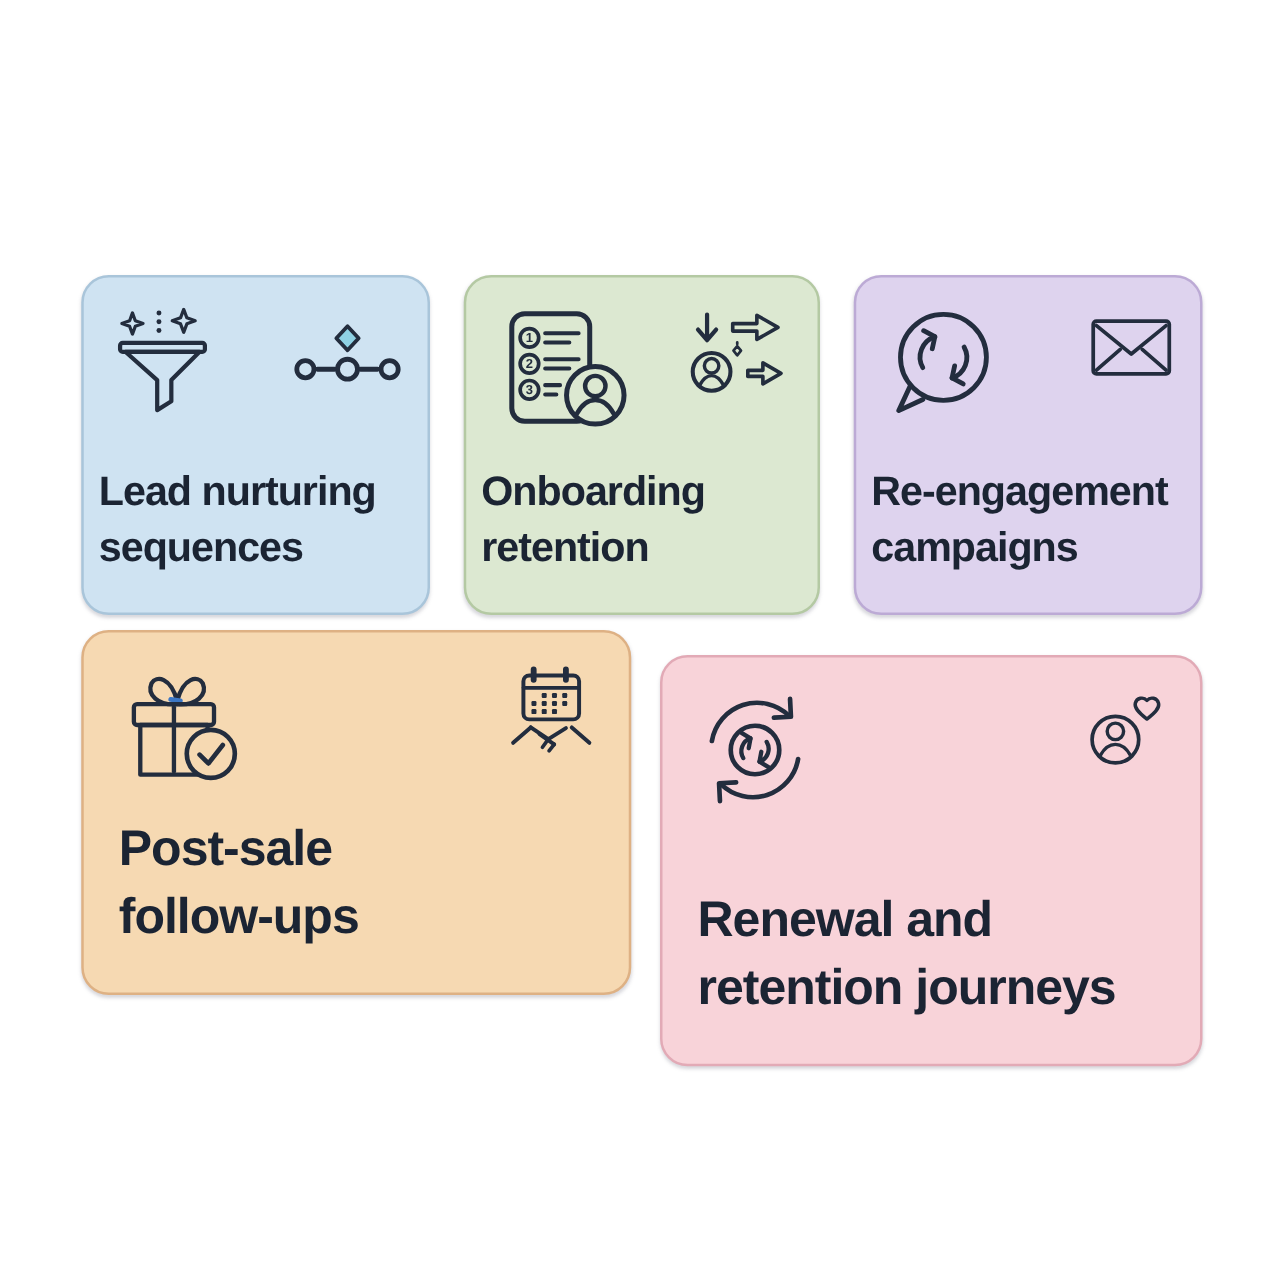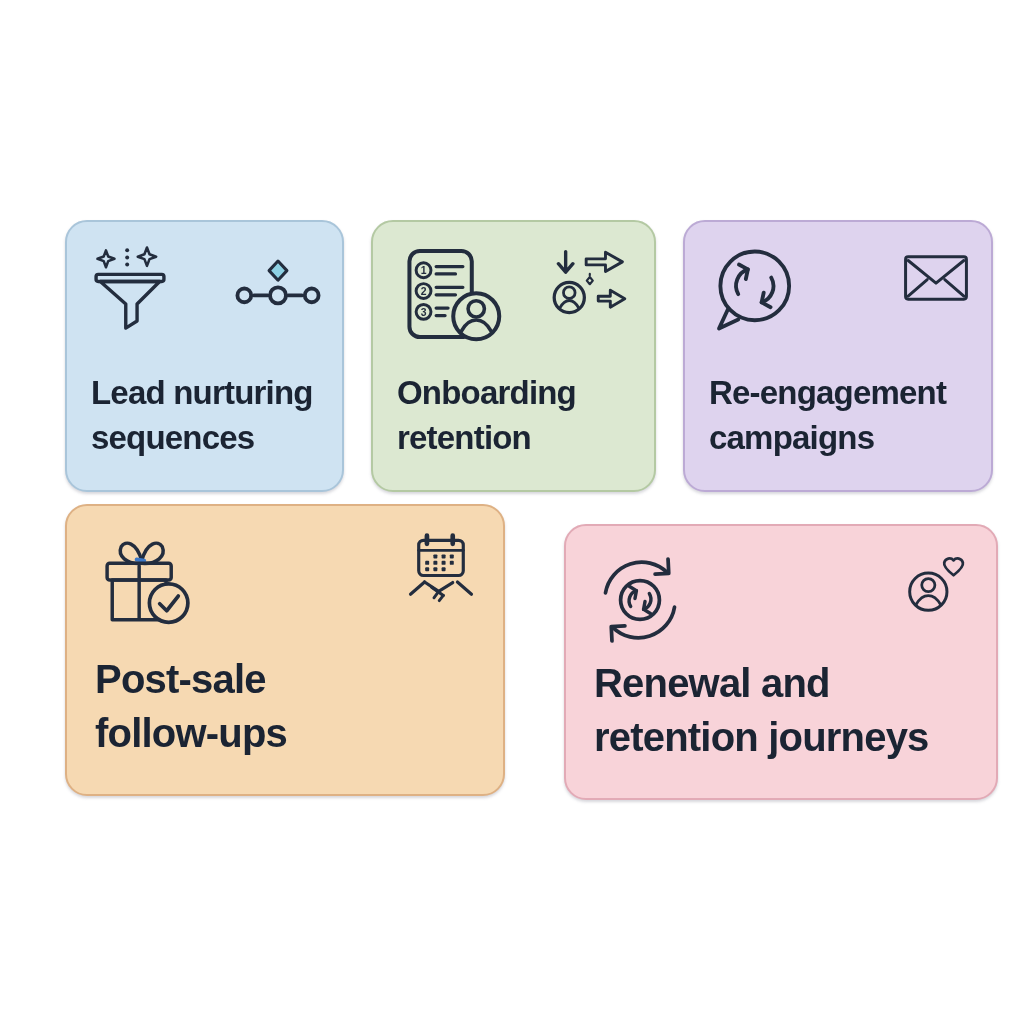--- a/index.html
+++ b/index.html
@@ -34,28 +34,28 @@
     font-family:"Liberation Sans","DejaVu Sans",sans-serif;
     font-weight:bold;
   }
   .title{
     position:absolute;
     color:#1b2433;
     font-weight:700;
     letter-spacing:-0.8px;
     white-space:pre-line;
   }
-  .row-top .title{left:24px;bottom:30px;font-size:33px;line-height:45px;}
+  .row-top .title{left:12px;bottom:30px;font-size:33px;line-height:45px;}
   .row-bottom .title{left:28px;bottom:34px;font-size:40px;line-height:54px;}
 
   #card0{left:65px;top:220px;width:279px;height:272px;}
   #card1{left:371px;top:220px;width:285px;height:272px;}
-  #card2{left:683px;top:220px;width:310px;height:272px;}
+  #card2{left:683px;top:220px;width:279px;height:272px;}
   #card3{left:65px;top:504px;width:440px;height:292px;}
-  #card4{left:528px;top:524px;width:434px;height:276px;margin-left:36px;}
+  #card4{left:528px;top:524px;width:434px;height:329px;}
 </style>
 </head>
 <body>
 
 <div class="card row-top" id="card0" style="background: rgb(207, 227, 242); border-color: rgb(169, 197, 218); --card-bg: #cfe3f2;">
   <span class="icon" style="top:24px;left:22px;">
     <svg width="82" height="85" viewBox="0 0 58 60">
       <path d="M12 3 L13.6 7.4 L18 9 L13.6 10.6 L12 15 L10.4 10.6 L6 9 L10.4 7.4 Z" stroke-width="1.8"></path>
       <path d="M41 1 L42.8 5.8 L47.5 7.5 L42.8 9.2 L41 14 L39.2 9.2 L34.5 7.5 L39.2 5.8 Z" stroke-width="1.8"></path>
       <circle class="fill-ink" cx="27" cy="3" r="1.4"></circle>

